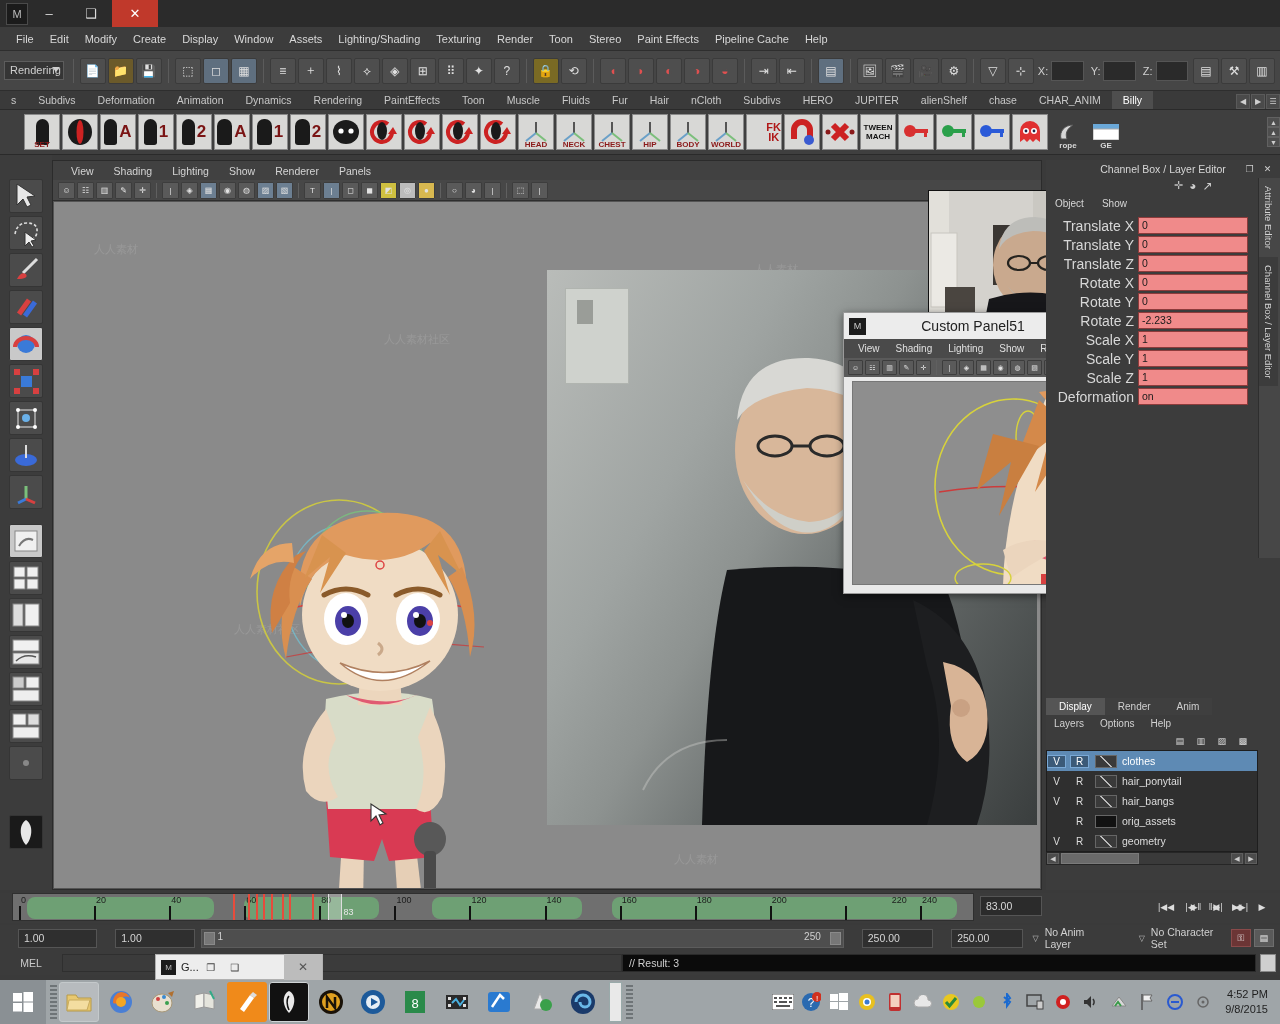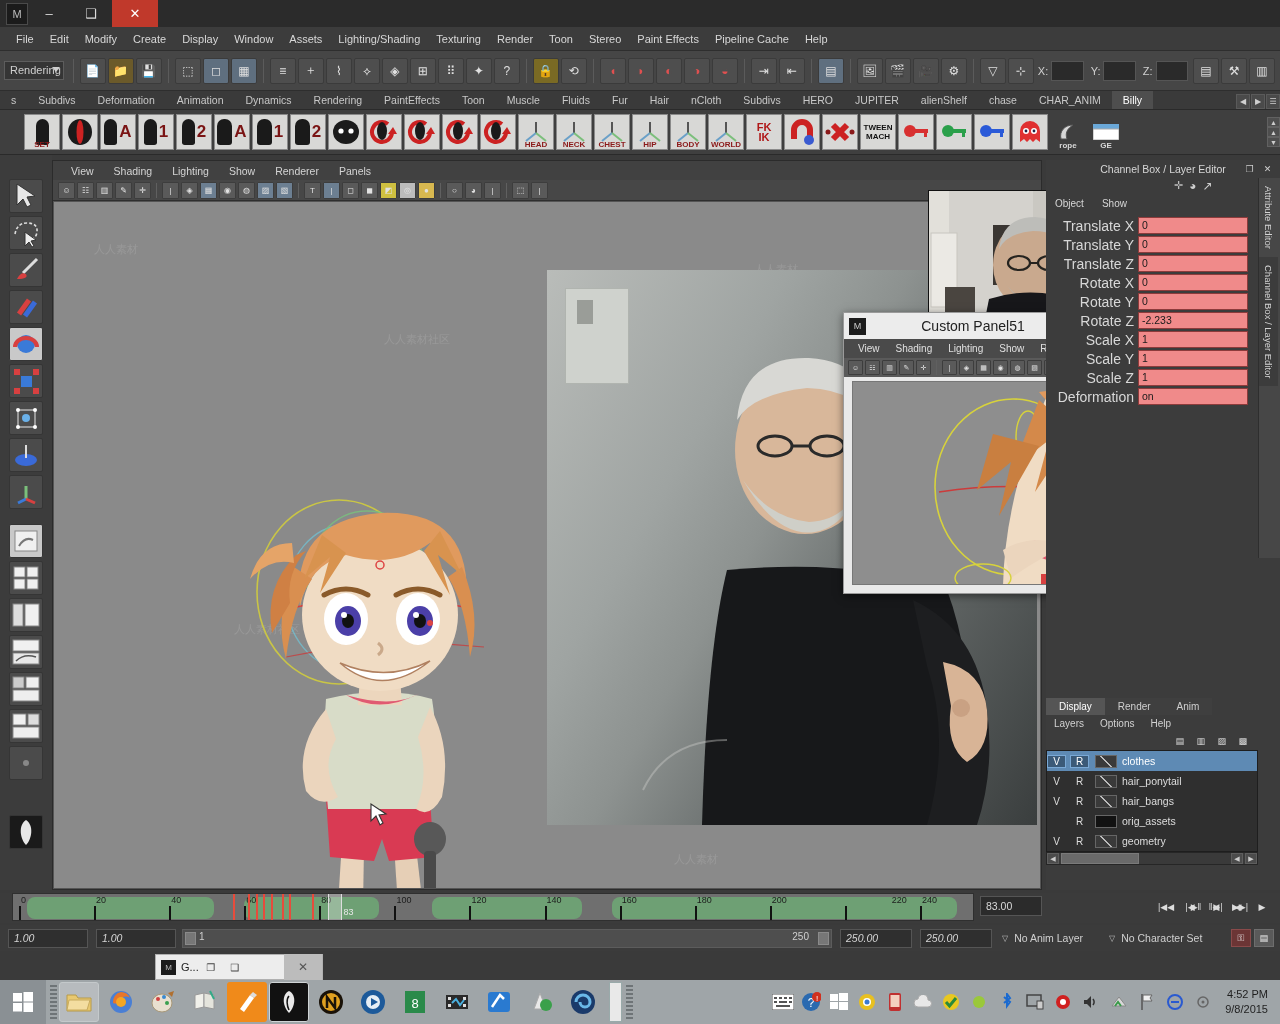--- a/index.html
+++ b/index.html
@@ -202,21 +202,21 @@
   .tfield { position:absolute; top:3px; width:62px; height:20px; background:#2b2b2b;
     border:1px solid #555; color:#d8d8d8; font-size:10.5px; padding-left:5px;
     line-height:18px; }
   .pbtn { position:absolute; top:5px; width:20px; height:18px; color:#dcdcdc;
     font-size:9px; display:flex; align-items:center; justify-content:center; }
 
   
   .rangerow { position:absolute; left:0; top:925px; width:1280px; height:26px;
     background:#3b3b3b; display:flex; align-items:center; }
   .rfield { height:19px; background:#2f2f2f; border:1px solid #555; color:#d5d5d5;
-    font-size:10.5px; line-height:17px; padding:0 5px; margin-left:8px;font-style:italic; }
+    font-size:10.5px; line-height:17px; padding:0 5px; margin-left:18px; }
   .rbar { height:19px; background:#4e4e4e; border:1px solid #5c5c5c;
     margin-left:6px; position:relative; }
   .rbar .hnd { position:absolute; left:2px; top:2px; width:11px; height:13px;
     background:#777; border:1px solid #8a8a8a; }
   .rbar .v { position:absolute; left:16px; top:1px; font-size:10px; color:#cfcfcf; }
   .rbar .vr { position:absolute; right:22px; top:1px; font-size:10px; color:#cfcfcf; }
   .rbar .hnd2 { position:absolute; right:2px; top:2px; width:11px; height:13px;
     background:#777; border:1px solid #8a8a8a; }
   .rsel { font-size:10.5px; color:#d0d0d0; margin-left:10px; display:flex;
     align-items:center; }
@@ -489,21 +489,21 @@
         <div class="lab">BODY</div>
       </div>
       <div class="sh">
         <svg width="30" height="26">
           <path d="M15 14 L15 3" stroke="#555" stroke-width="2"></path>
           <path d="M15 14 L5 22" stroke="#6aa0c8" stroke-width="2"></path>
           <path d="M15 14 L25 22" stroke="#7bbf7b" stroke-width="2"></path>
         </svg>
         <div class="lab">WORLD</div>
       </div>
-      <div class="sh" style="flex-direction: column;">
+      <div class="sh" style="flex-direction: column; align-items: flex-end;">
         <span style="font-size:11px;font-weight:bold;color:#b01818;line-height:10px;text-align:center">FK<br>IK</span>
       </div>
       <div class="sh">
         <svg width="28" height="26">
           <path d="M6 20 L6 11 a8 8 0 0 1 16 0 L22 20" stroke="#cc2222" stroke-width="6" fill="none"></path>
           <circle cx="21" cy="21" r="5" fill="#3a5ad0"></circle>
         </svg>
       </div>
       <div class="sh">
         <svg width="30" height="24">
@@ -1104,20 +1104,26 @@
       <span>No Character Set</span>
     </div>
     <div style="margin-left:auto;display:flex;gap:3px;padding-right:6px;">
       <span style="width:20px;height:18px;background:#6b3535;border:1px solid #8a4a4a;
         display:flex;align-items:center;justify-content:center;font-size:9px;color:#eee">⚿</span>
       <span style="width:20px;height:18px;background:#5a5a5a;border:1px solid #6e6e6e;
         display:flex;align-items:center;justify-content:center;font-size:9px;color:#eee">▤</span>
     </div>
   </div>
 
+  <div class="cmdrow">
+    <div class="mel">MEL</div>
+    <div class="cmdin"></div>
+    <div class="cmdout">// Result: 3</div>
+    <div class="cmdico"></div>
+  </div>
 
   <div class="minwin">
     <div class="ic">M</div>
     <div class="nm">G...</div>
     <div class="b">❐</div>
     <div class="b">❑</div>
     <div class="b x">✕</div>
   </div>
 
   <div class="taskbar">

